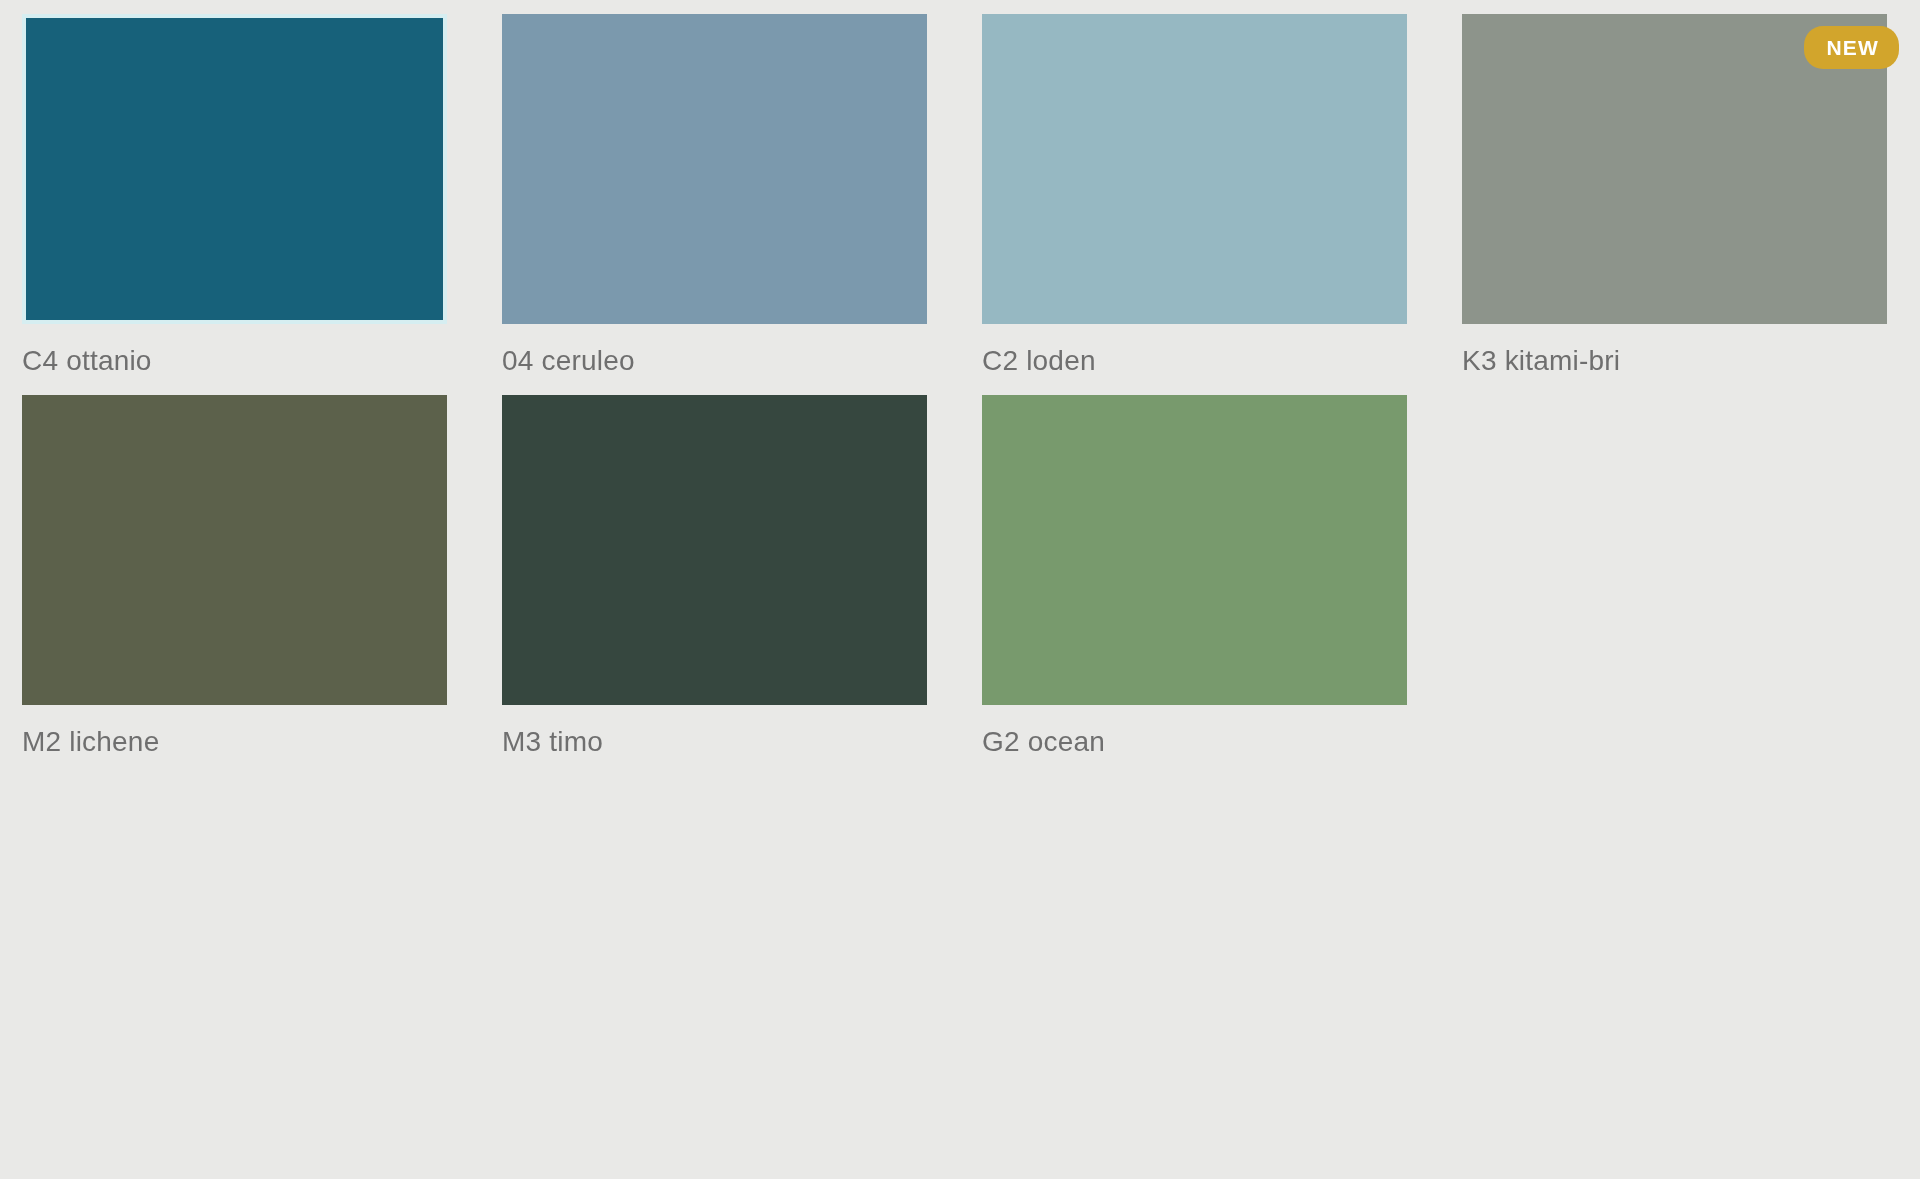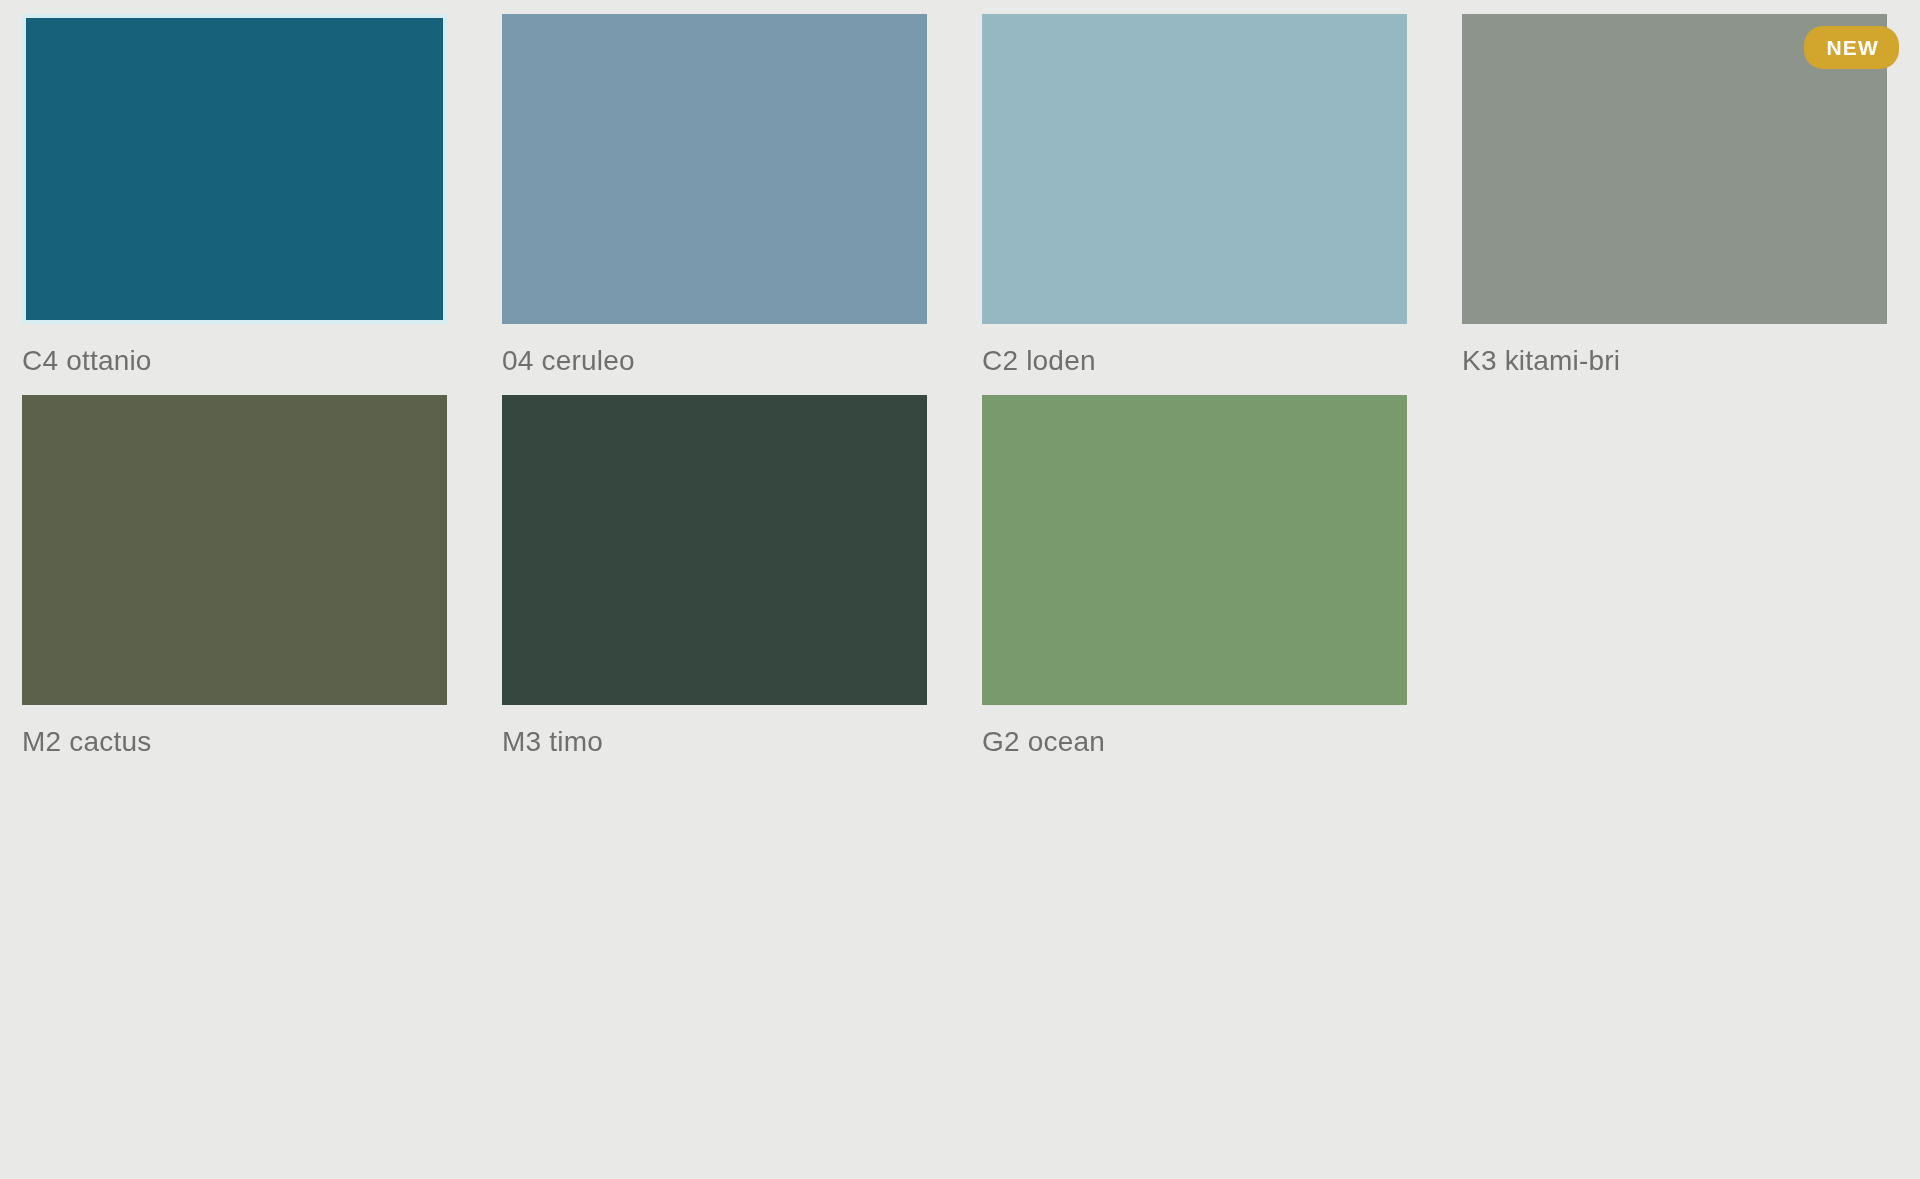--- a/index.html
+++ b/index.html
@@ -109,21 +109,21 @@
       <div class="swatch-chip-wrap">
         <div class="swatch-chip" style="background: rgb(141, 148, 139);"></div>
         <span class="new-badge">NEW</span>
       </div>
       <div class="swatch-label">K3 kitami-bri</div>
     </div>
     <div class="swatch-cell">
       <div class="swatch-chip-wrap">
         <div class="swatch-chip" style="background: rgb(92, 97, 75);"></div>
       </div>
-      <div class="swatch-label">M2 cactus</div>
+      <div class="swatch-label">M2 lichene</div>
     </div>
     <div class="swatch-cell">
       <div class="swatch-chip-wrap">
         <div class="swatch-chip" style="background: rgb(54, 71, 63);"></div>
       </div>
       <div class="swatch-label">M3 timo</div>
     </div>
     <div class="swatch-cell">
       <div class="swatch-chip-wrap">
         <div class="swatch-chip" style="background: rgb(120, 154, 109);"></div>

